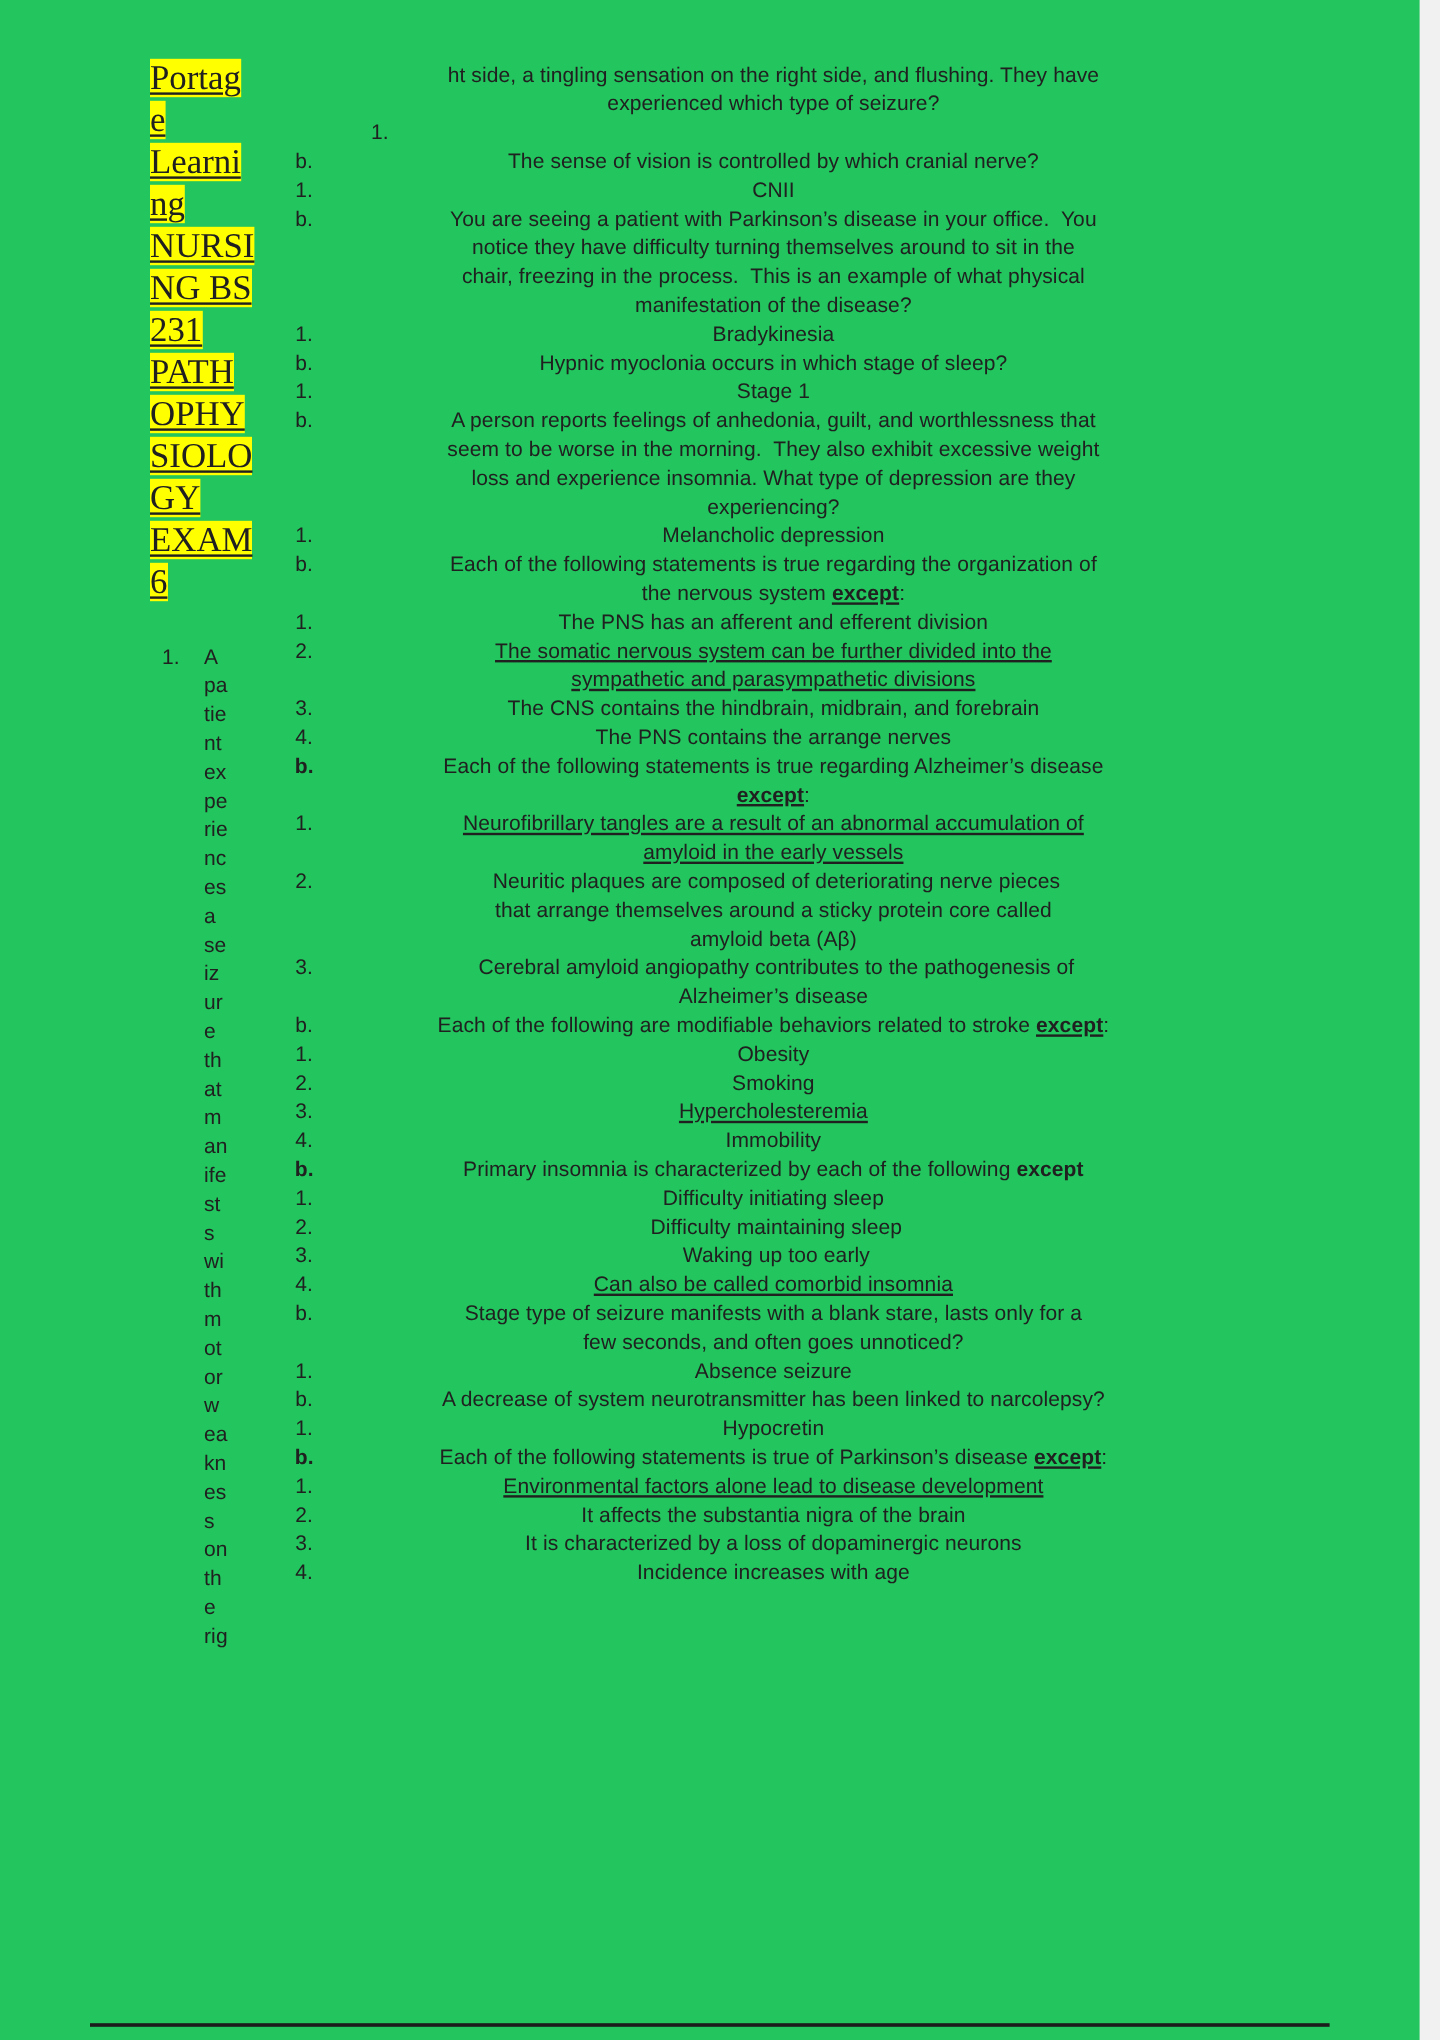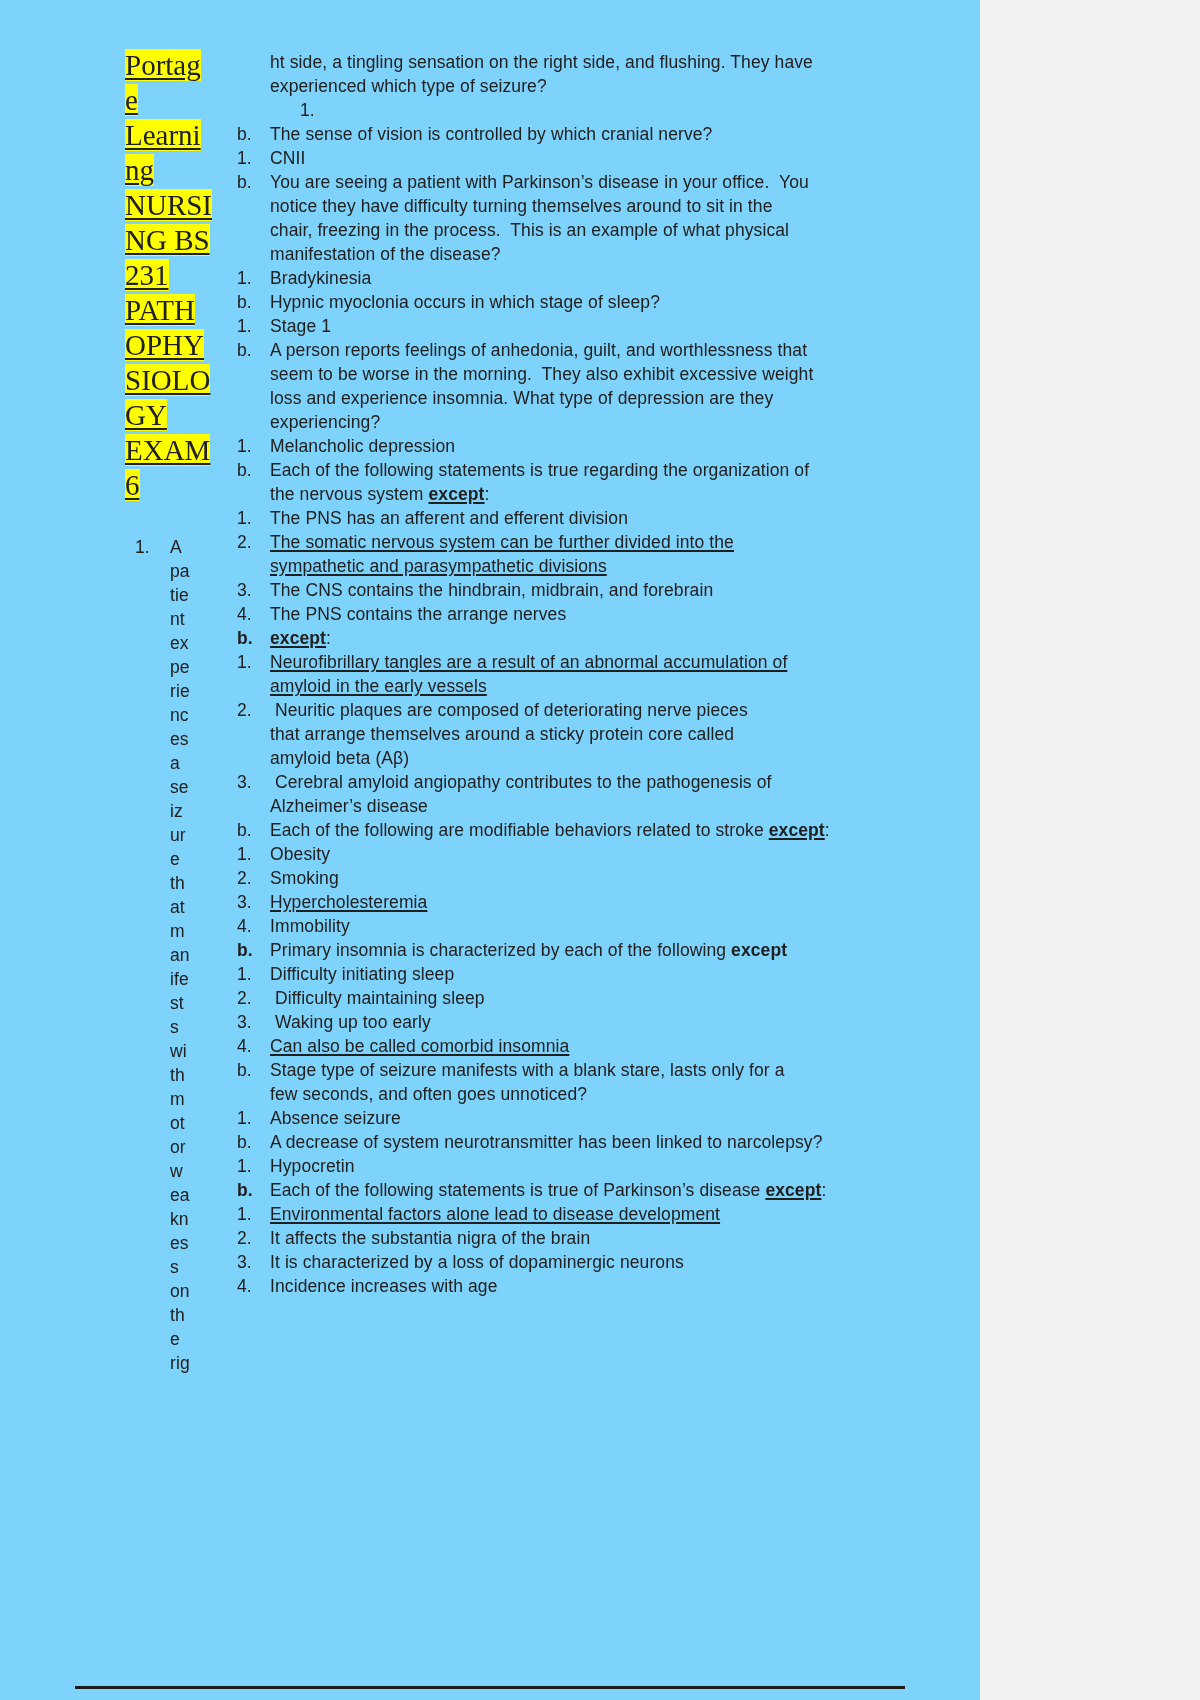--- a/index.html
+++ b/index.html
@@ -2,23 +2,23 @@
 <html><head>
 <meta charset="utf-8">
 <style>
   html, body {
     margin: 0;
     padding: 0;
     background: #f1f1f2;
   }
   .page {
     position: relative;
-    width: 980px;
+    width: 1183px;
     height: 1700px;
-    background: #7dd3fc;
+    background: #22c55e;
     font-family: "Liberation Sans", sans-serif;
     color: #202020;
     overflow: hidden;
   }
   
   .course-title {
     position: absolute;
     left: 125px;
     top: 48px;
     width: 104px;
@@ -47,20 +47,21 @@
   .side-item .text { width: 36px; white-space: pre-wrap; }
   
   .content {
     position: absolute;
     left: 237px;
     top: 50px;
     width: 782px;
     font-size: 17.5px;
     line-height: 24px;
     letter-spacing: 0.1px;
+    text-align: center;
   }
   .item { display: flex; align-items: flex-start; }
   .item.indent1 { padding-left: 63px; }
   .item .marker { width: 33px; flex: none; }
   .item .text { flex: 1; white-space: pre-wrap; }
   .bold { font-weight: bold; }
   .underline {
     text-decoration: underline;
     text-decoration-thickness: 1.5px;
     text-underline-offset: 2px;
@@ -196,21 +197,22 @@
       <div class="item">
         <span class="marker">3.</span>
         <span class="text"><span>The CNS contains the hindbrain, midbrain, and forebrain</span></span>
       </div>
       <div class="item">
         <span class="marker">4.</span>
         <span class="text"><span>The PNS contains the arrange nerves</span></span>
       </div>
       <div class="item">
         <span class="marker bold">b.</span>
-        <span class="text"><span class="bold underline">except</span><span>:</span></span>
+        <span class="text"><span>Each of the following statements is true regarding Alzheimer’s disease
+</span><span class="bold underline">except</span><span>:</span></span>
       </div>
       <div class="item">
         <span class="marker">1.</span>
         <span class="text"><span class="underline">Neurofibrillary tangles are a result of an abnormal accumulation of
 amyloid in the early vessels</span></span>
       </div>
       <div class="item">
         <span class="marker">2.</span>
         <span class="text"><span> Neuritic plaques are composed of deteriorating nerve pieces
 that arrange themselves around a sticky protein core called

